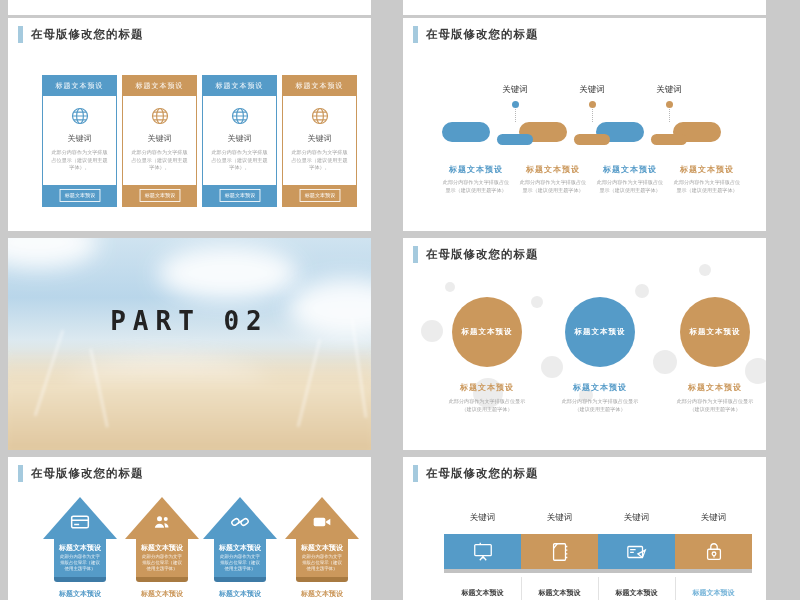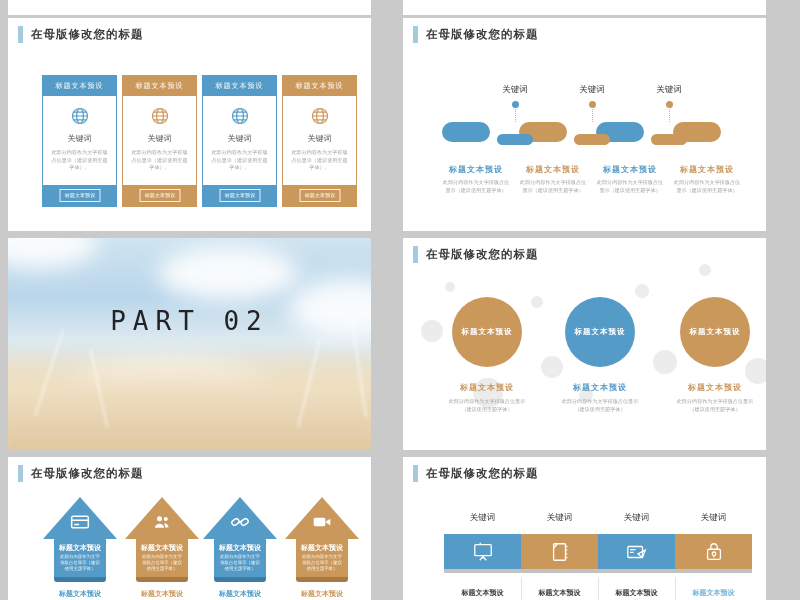--- a/index.html
+++ b/index.html
@@ -38,21 +38,21 @@
   .kw-label{ position:absolute; top:66px; width:60px; text-align:center; font-size:8.5px; color:#333; }
   .chain-col { position:absolute; top:146px; width:80px; text-align:center; }
   .chain-h { font-size:8px; font-weight:bold; color:var(--c); letter-spacing:1px; }
   .chain-b { font-size:6px; color:#a3a3a3; margin-top:4px; line-height:1.45; transform:scale(.85); transform-origin:top center; }
 
   
   .photo { background:linear-gradient(180deg,#cfe3f0 0%,#b9d6ea 28%,#dce9f0 48%,#ecdfc6 68%,#e3cda6 100%); }
   .cloud { position:absolute; background:#fff; border-radius:50%; filter:blur(11px); opacity:.9; }
   .wheat { position:absolute; bottom:0; left:0; right:0; height:100px; background:linear-gradient(180deg,rgba(238,224,196,0) 0%,#eedfc2 40%,#e0c79f 100%); filter:blur(2px); }
   .streak { position:absolute; background:rgba(255,255,255,.55); filter:blur(1.5px); }
-  .part-title { position:absolute; top:68px; left:0; right:0; text-align:center; font-family:"DejaVu Sans Mono","Liberation Mono",monospace; font-size:26px; font-weight:normal; letter-spacing:7px; color:#232323; }
+  .part-title { position:absolute; top:68px; left:0; right:0; text-align:center; font-family:"DejaVu Sans Mono","Liberation Mono",monospace; font-size:26px; font-weight:bold; letter-spacing:7px; color:#232323; }
   .part-sub { position:absolute; top:108px; left:0; right:0; text-align:center; font-size:15px; font-weight:bold; letter-spacing:7px; color:#333; }
 
   
   .bub { position:absolute; border-radius:50%; background:#d9d9d9; opacity:.5; }
   .big-circle { position:absolute; top:59px; width:70px; height:70px; border-radius:50%; background:var(--c); display:flex; align-items:center; justify-content:center; color:#fff; font-size:7.5px; font-weight:bold; letter-spacing:1px; }
   .circle-col { position:absolute; top:144px; width:90px; text-align:center; }
   .circle-h { font-size:8px; font-weight:bold; color:var(--c); letter-spacing:1px; }
   .circle-b { font-size:6px; color:#a3a3a3; margin-top:5px; line-height:1.45; transform:scale(.85); transform-origin:top center; }
 
   

